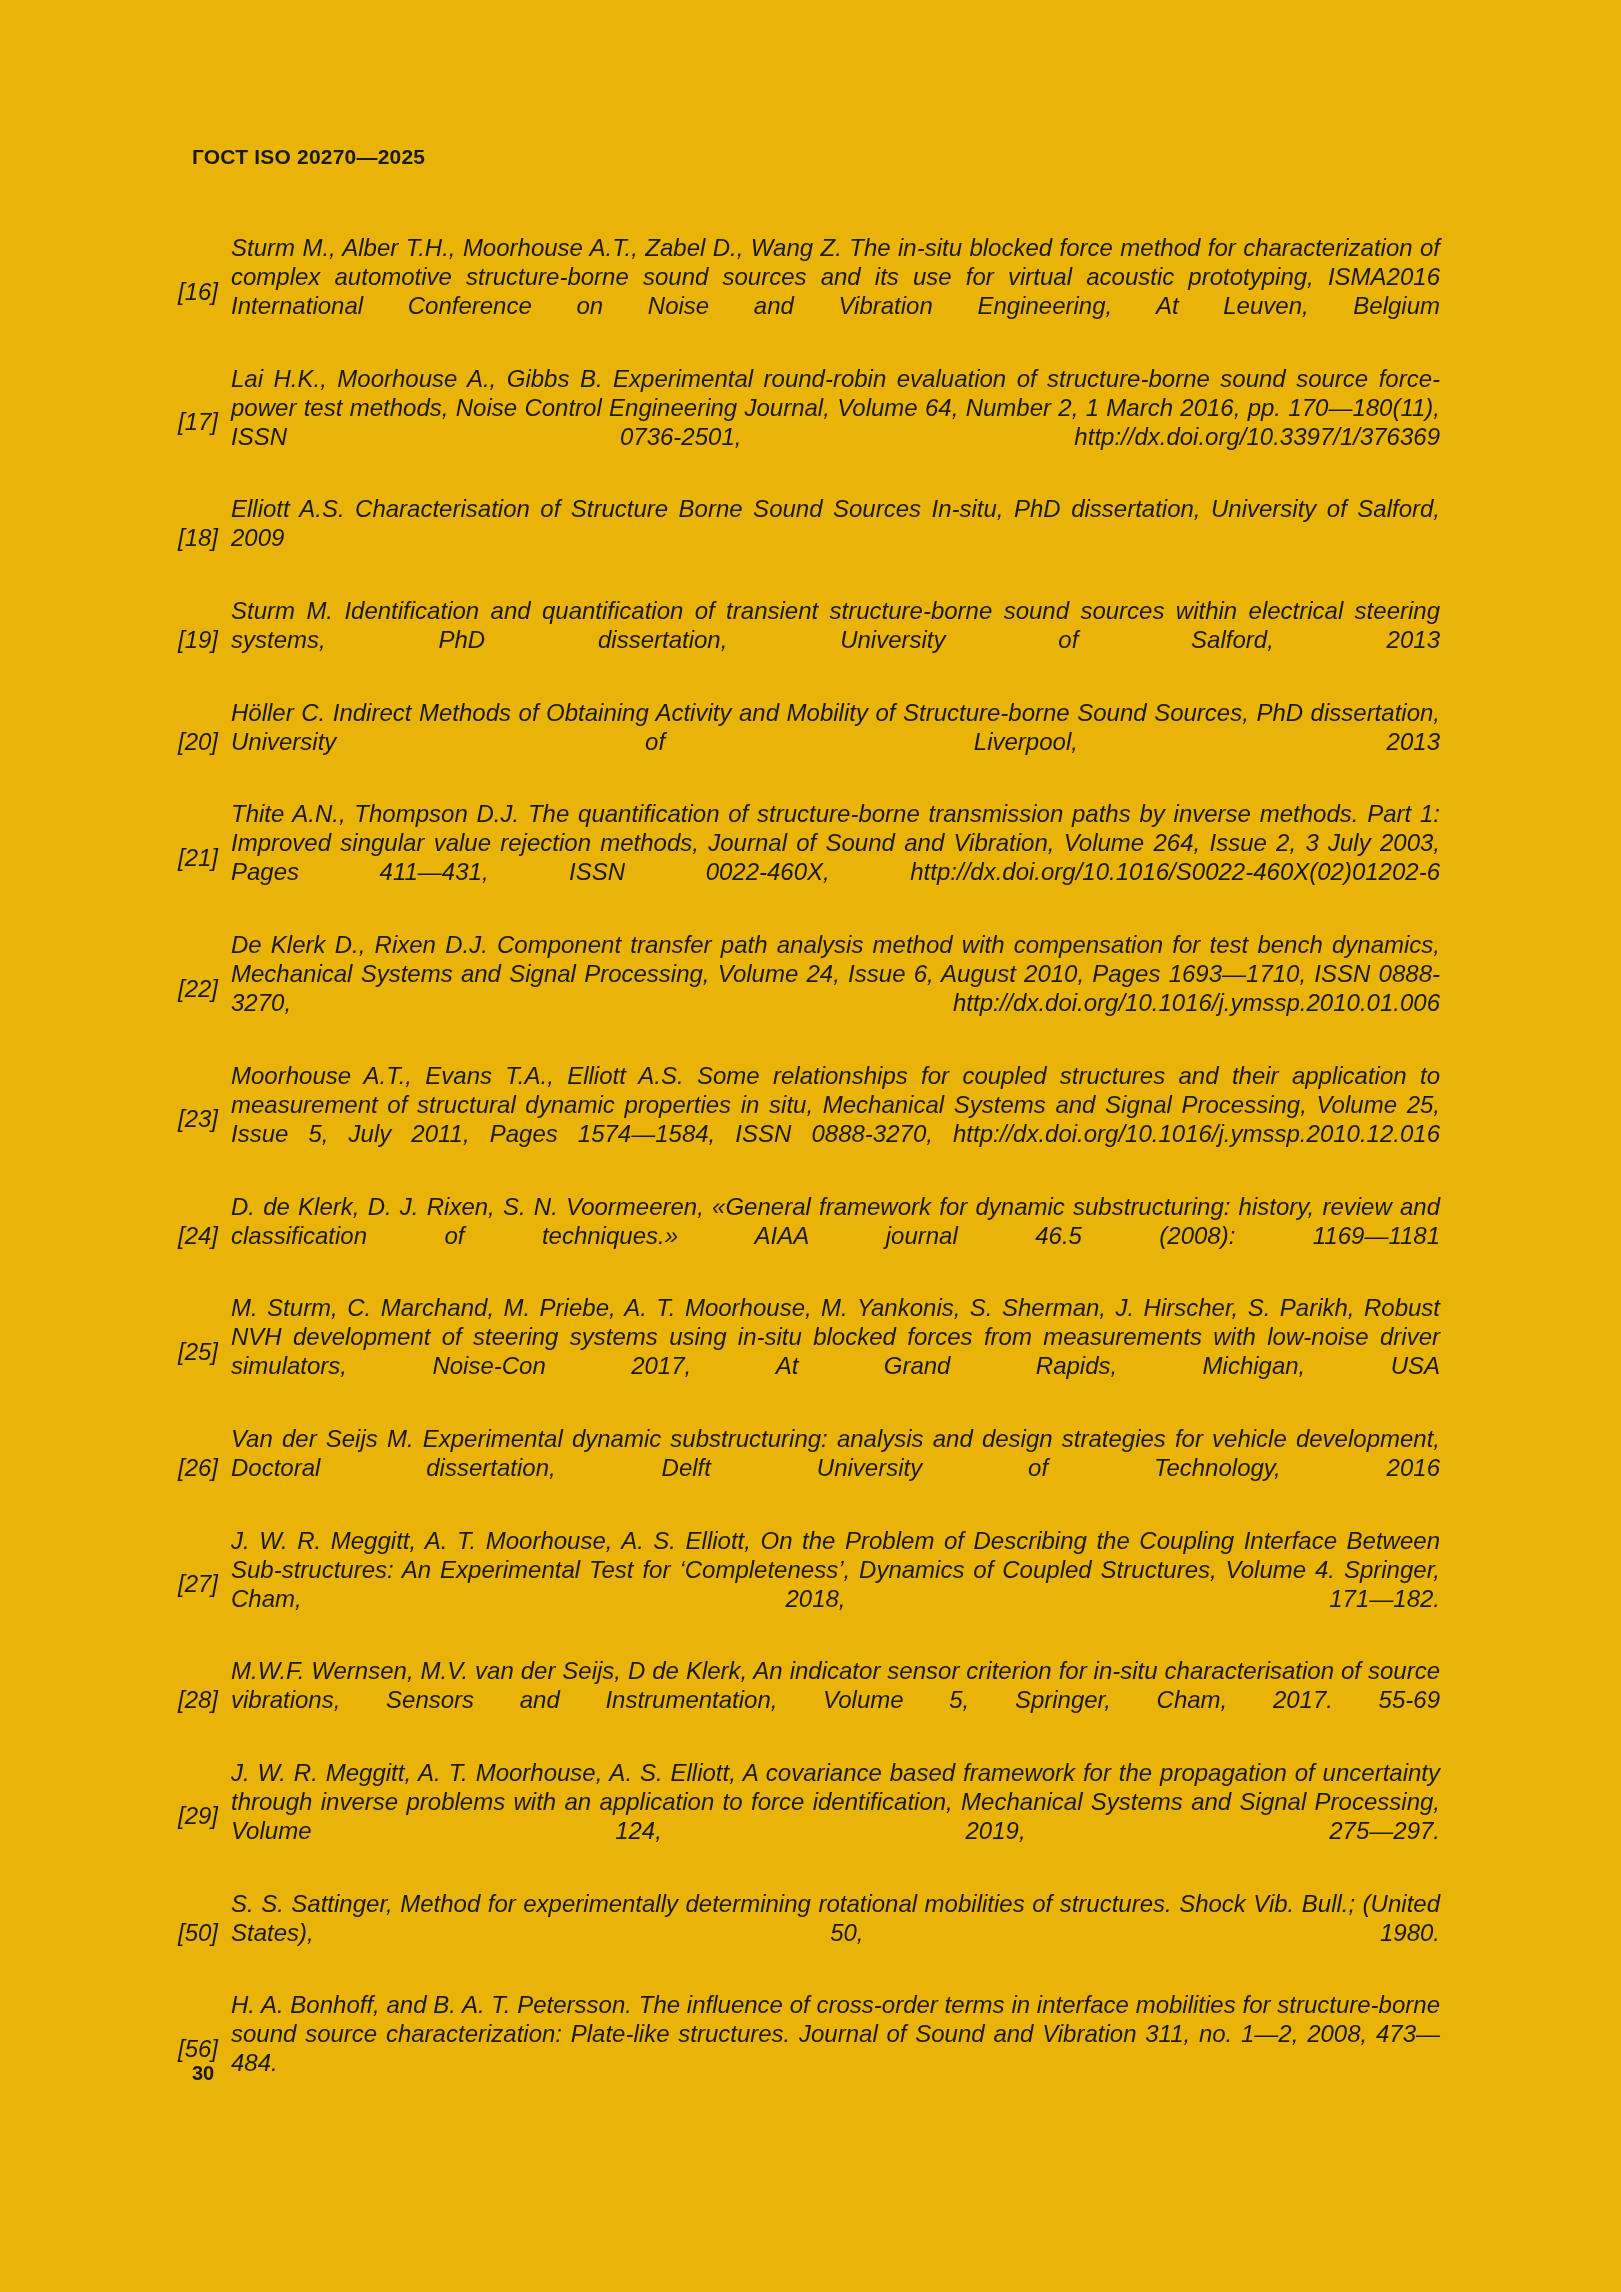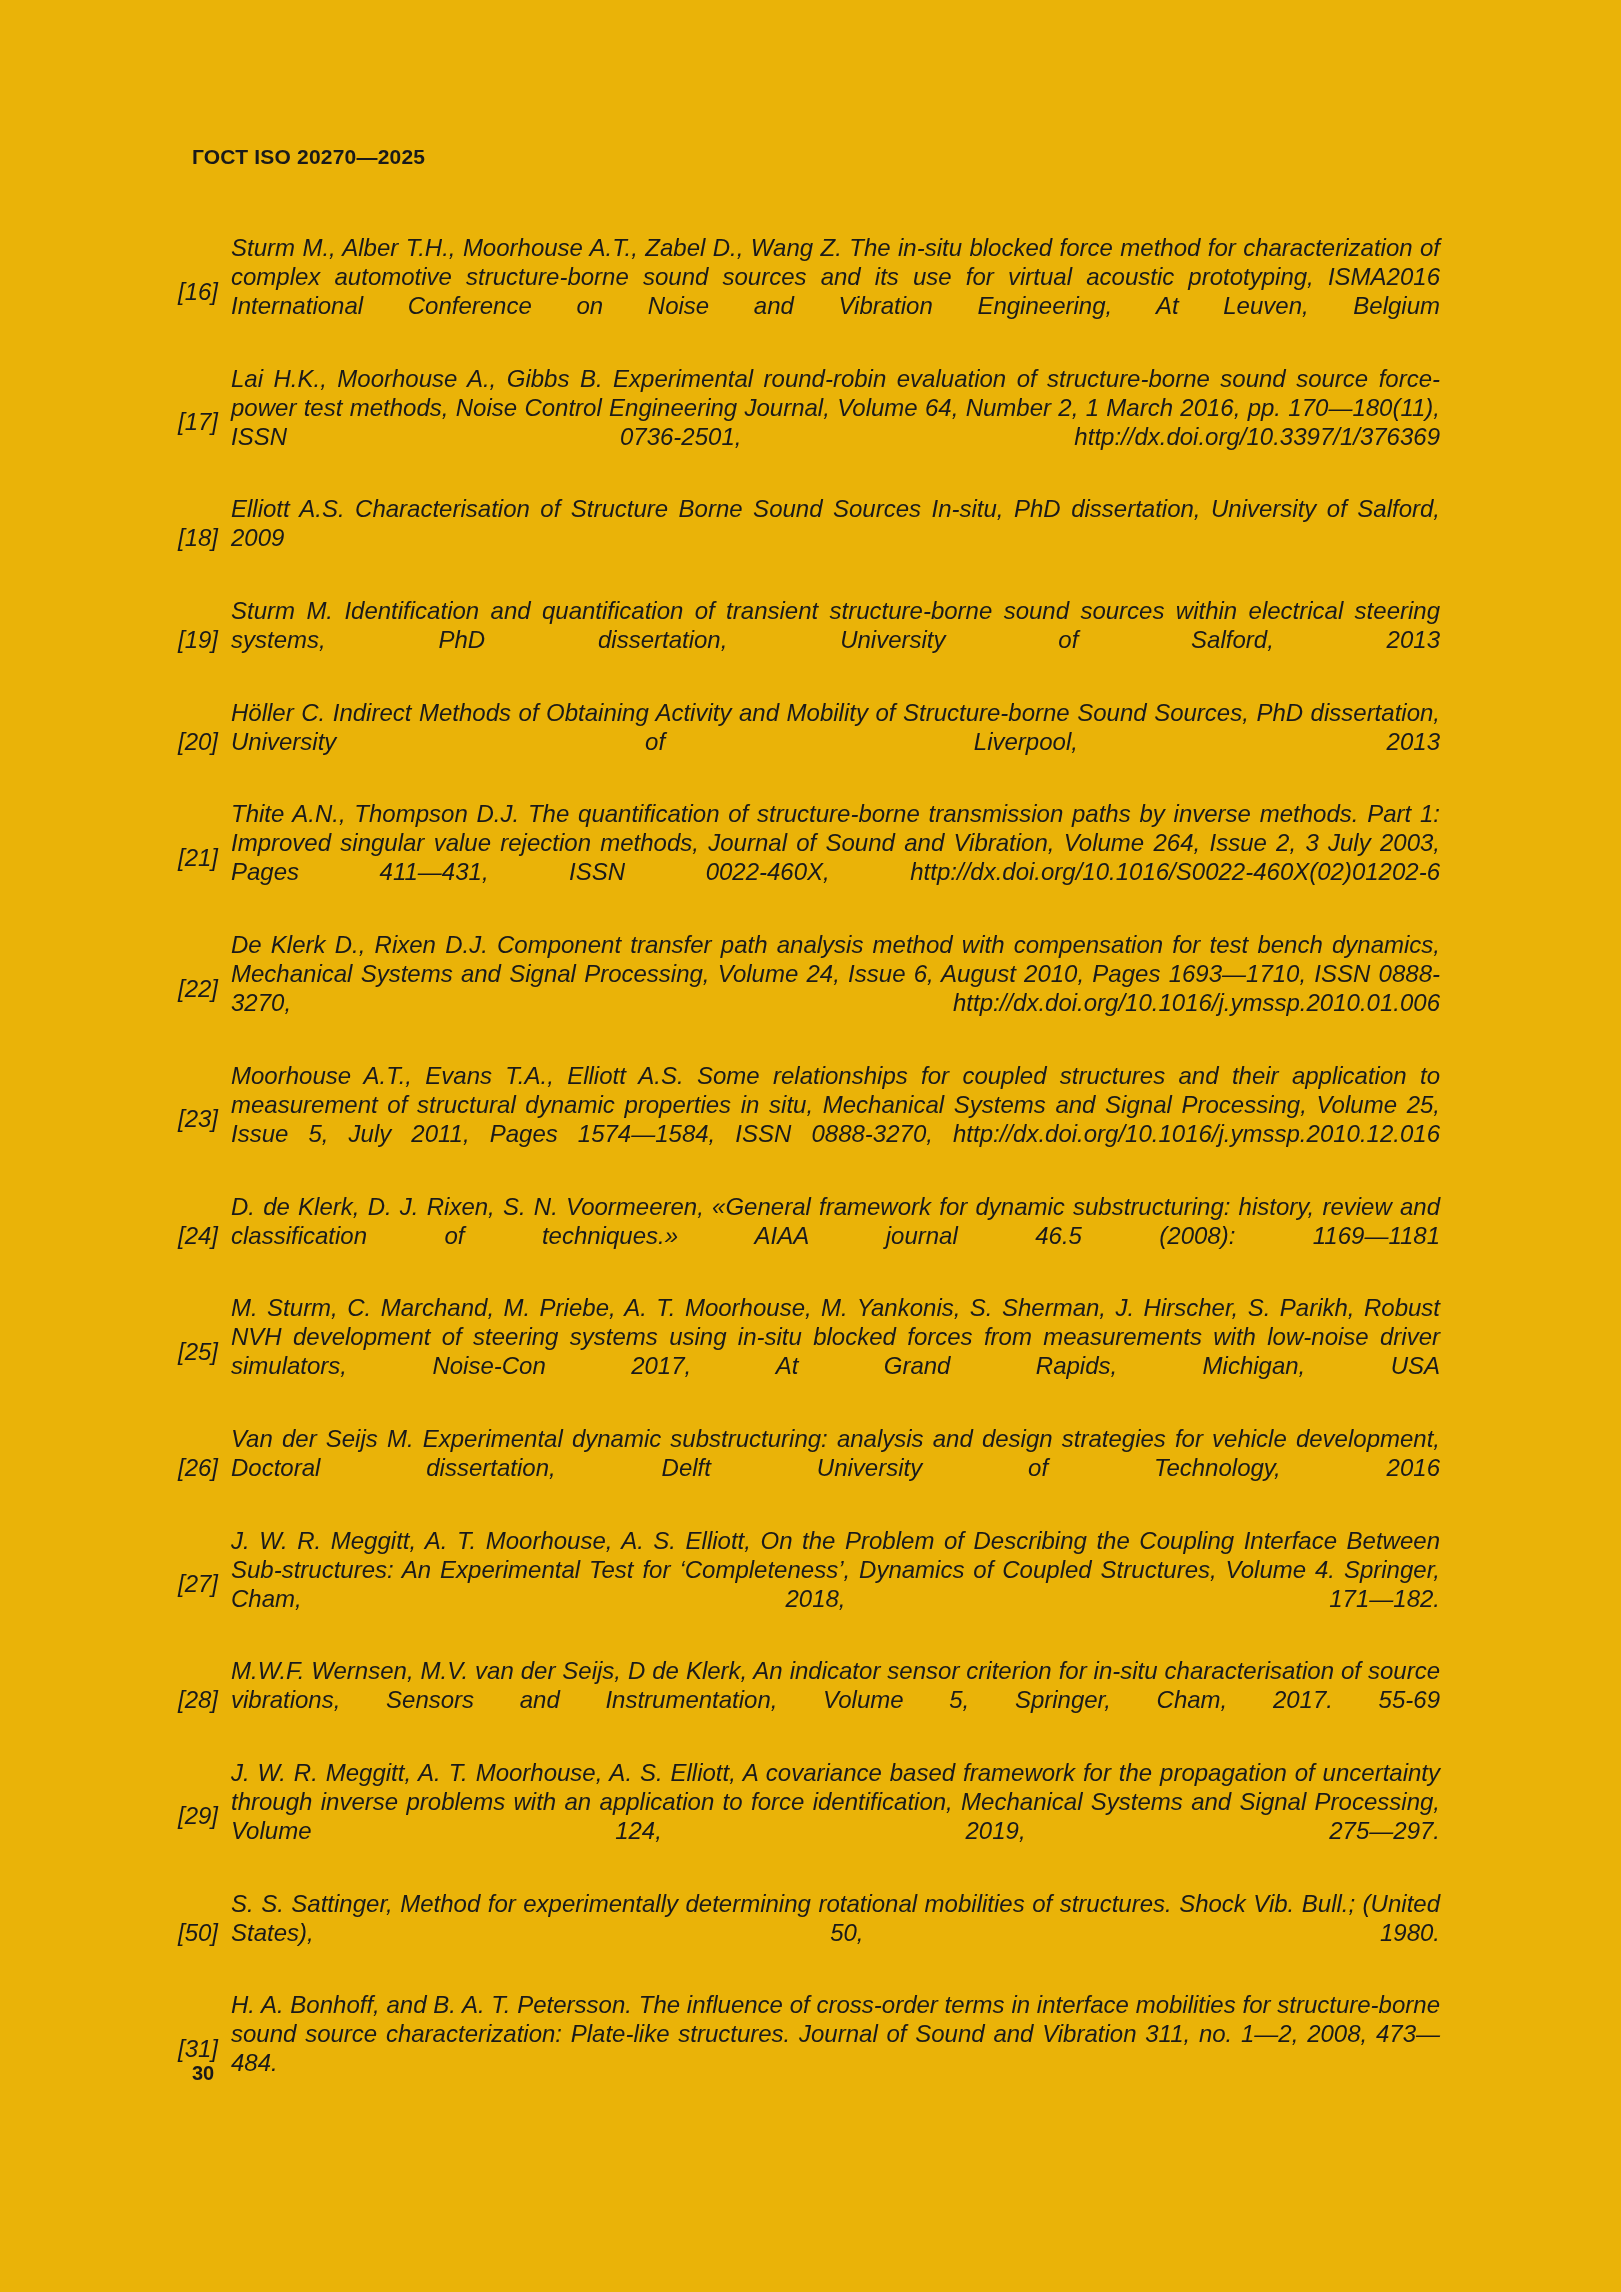--- a/index.html
+++ b/index.html
@@ -130,21 +130,21 @@
       </div>
       <div class="ref">
         <div class="ref-num">[29]</div>
         <div class="ref-text">J. W. R. Meggitt, A. T. Moorhouse, A. S. Elliott, A covariance based framework for the propagation of uncertainty through inverse problems with an application to force identification, Mechanical Systems and Signal Processing, Volume 124, 2019, 275—297.</div>
       </div>
       <div class="ref">
         <div class="ref-num">[50]</div>
         <div class="ref-text">S. S. Sattinger, Method for experimentally determining rotational mobilities of structures. Shock Vib. Bull.; (United States), 50, 1980.</div>
       </div>
       <div class="ref">
-        <div class="ref-num">[31]</div>
+        <div class="ref-num">[56]</div>
         <div class="ref-text">H. A. Bonhoff, and B. A. T. Petersson. The influence of cross-order terms in interface mobilities for structure-borne sound source characterization: Plate-like structures. Journal of Sound and Vibration 311, no. 1—2, 2008, 473—484.</div>
       </div>
     </div>
 
   <div class="page-number">30</div>
 
 </div>
 
 
 </body></html>

